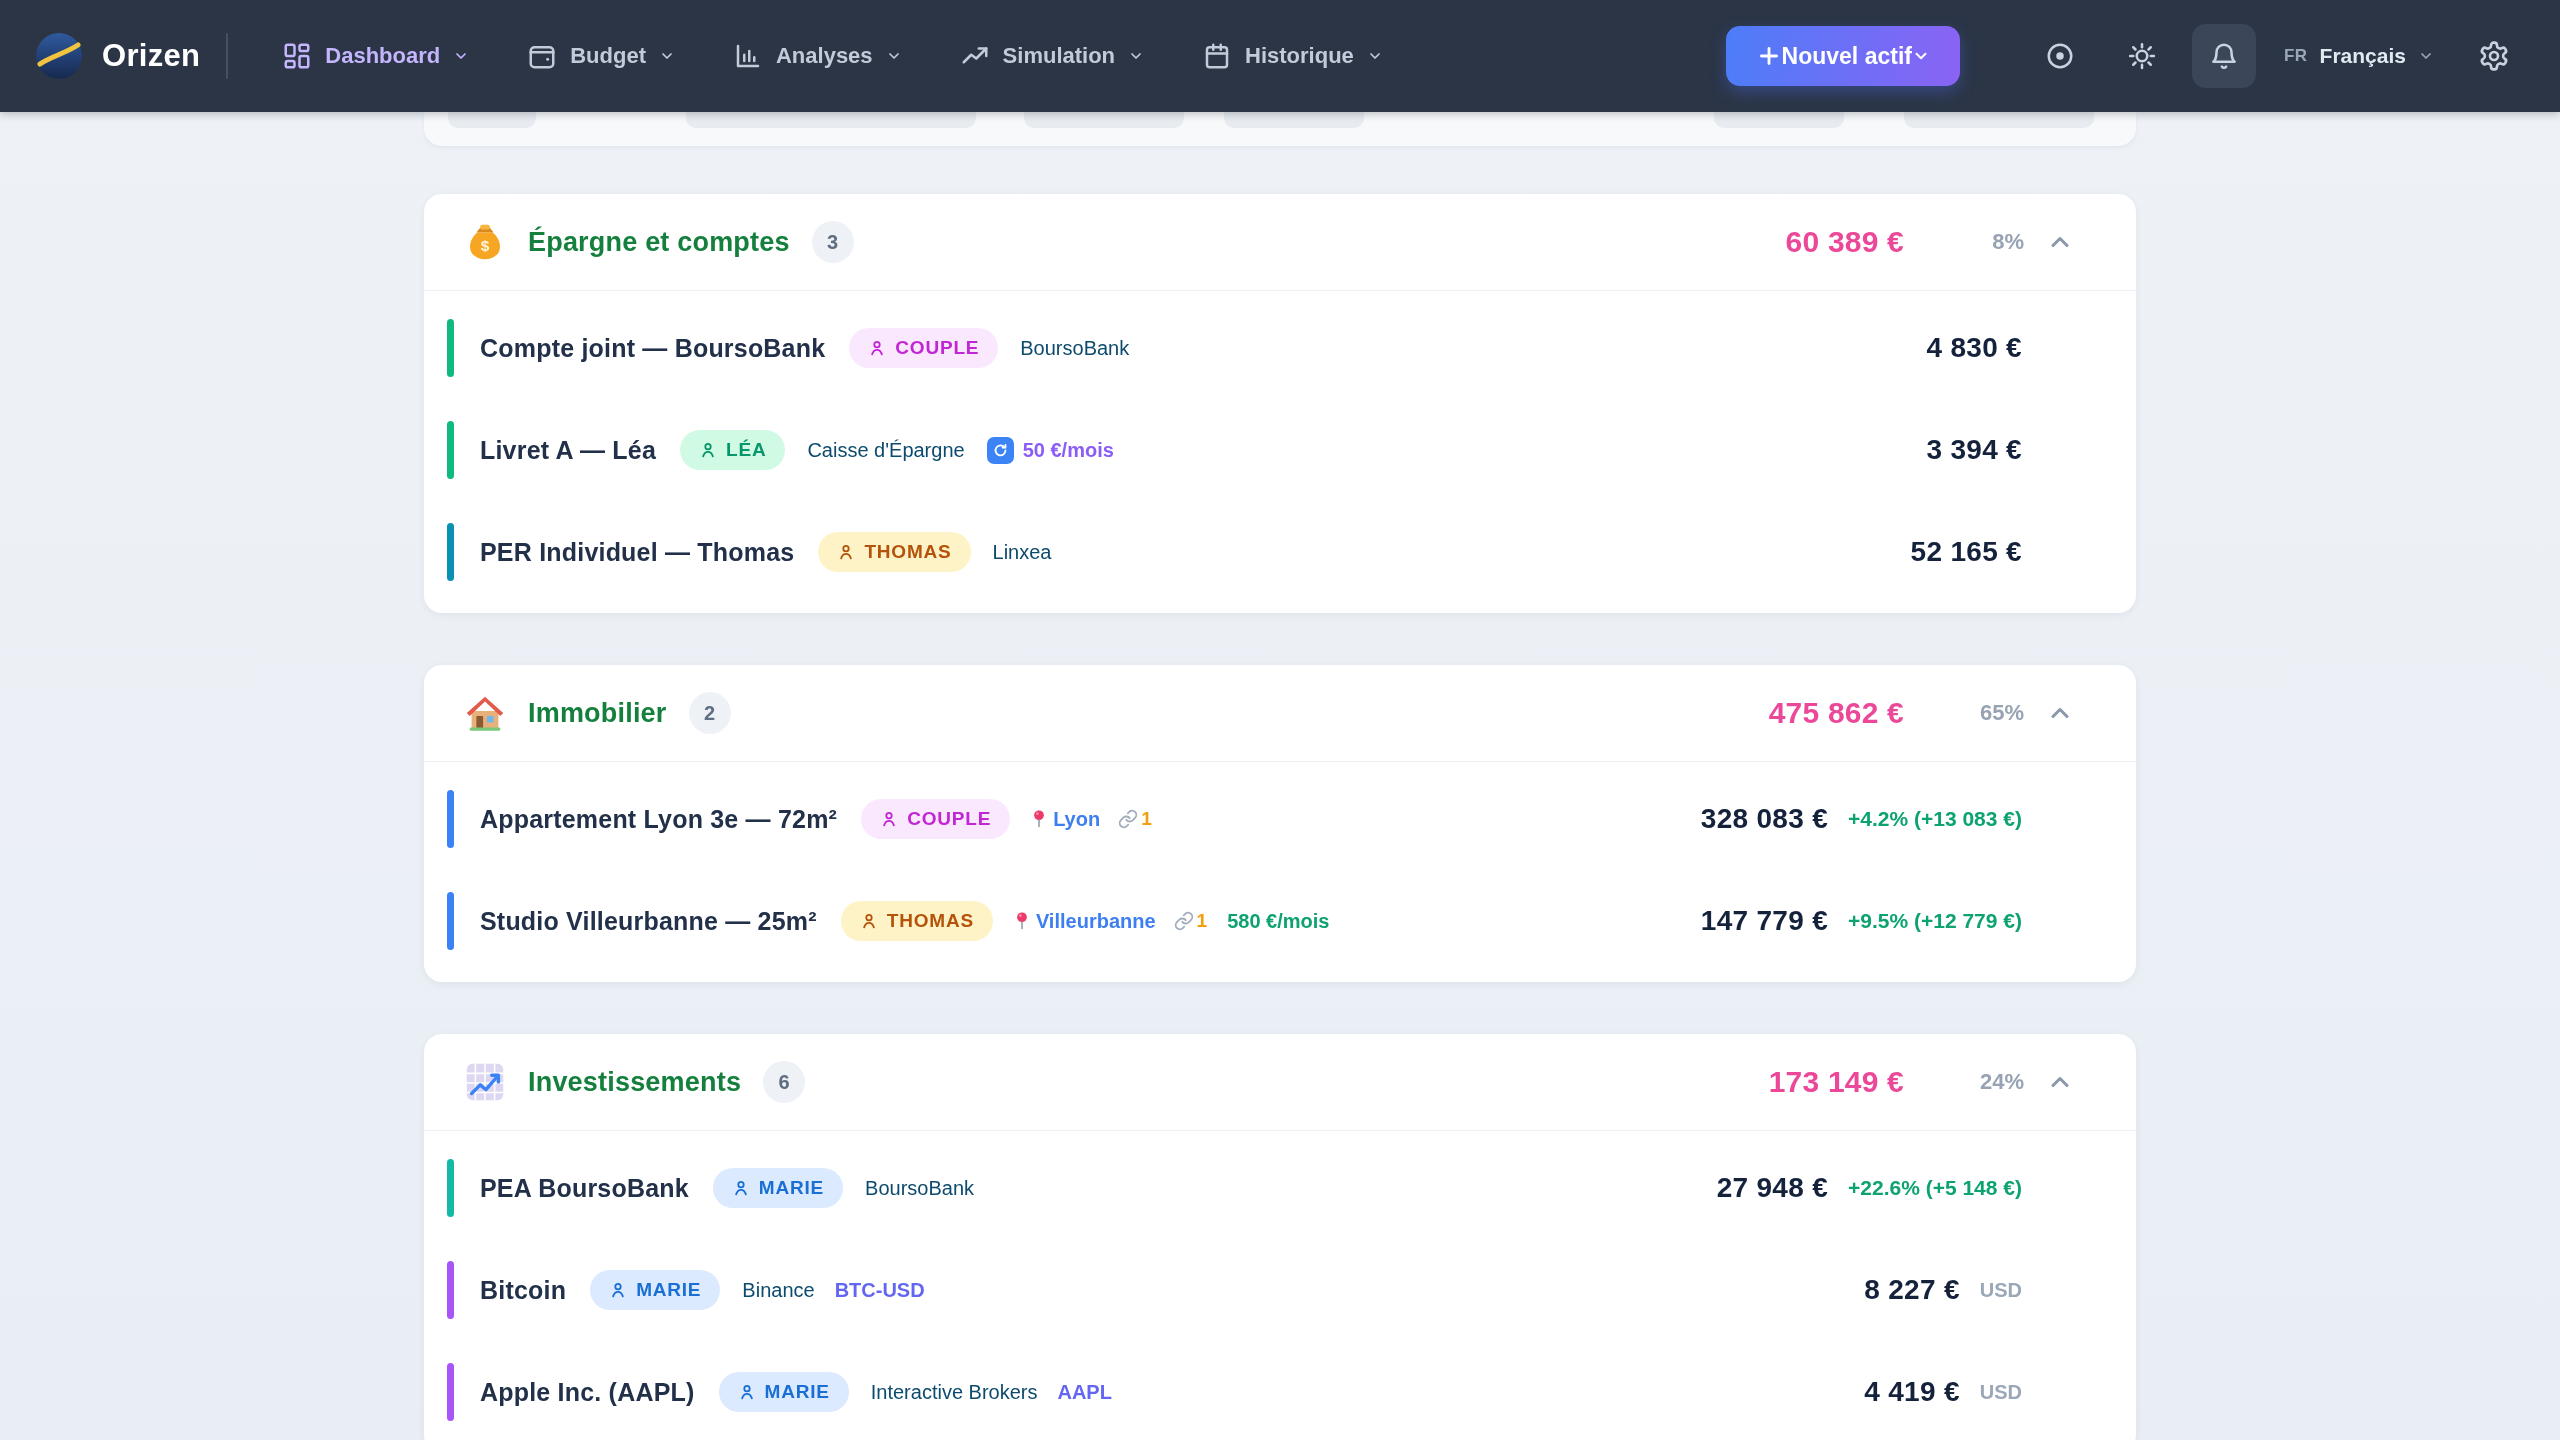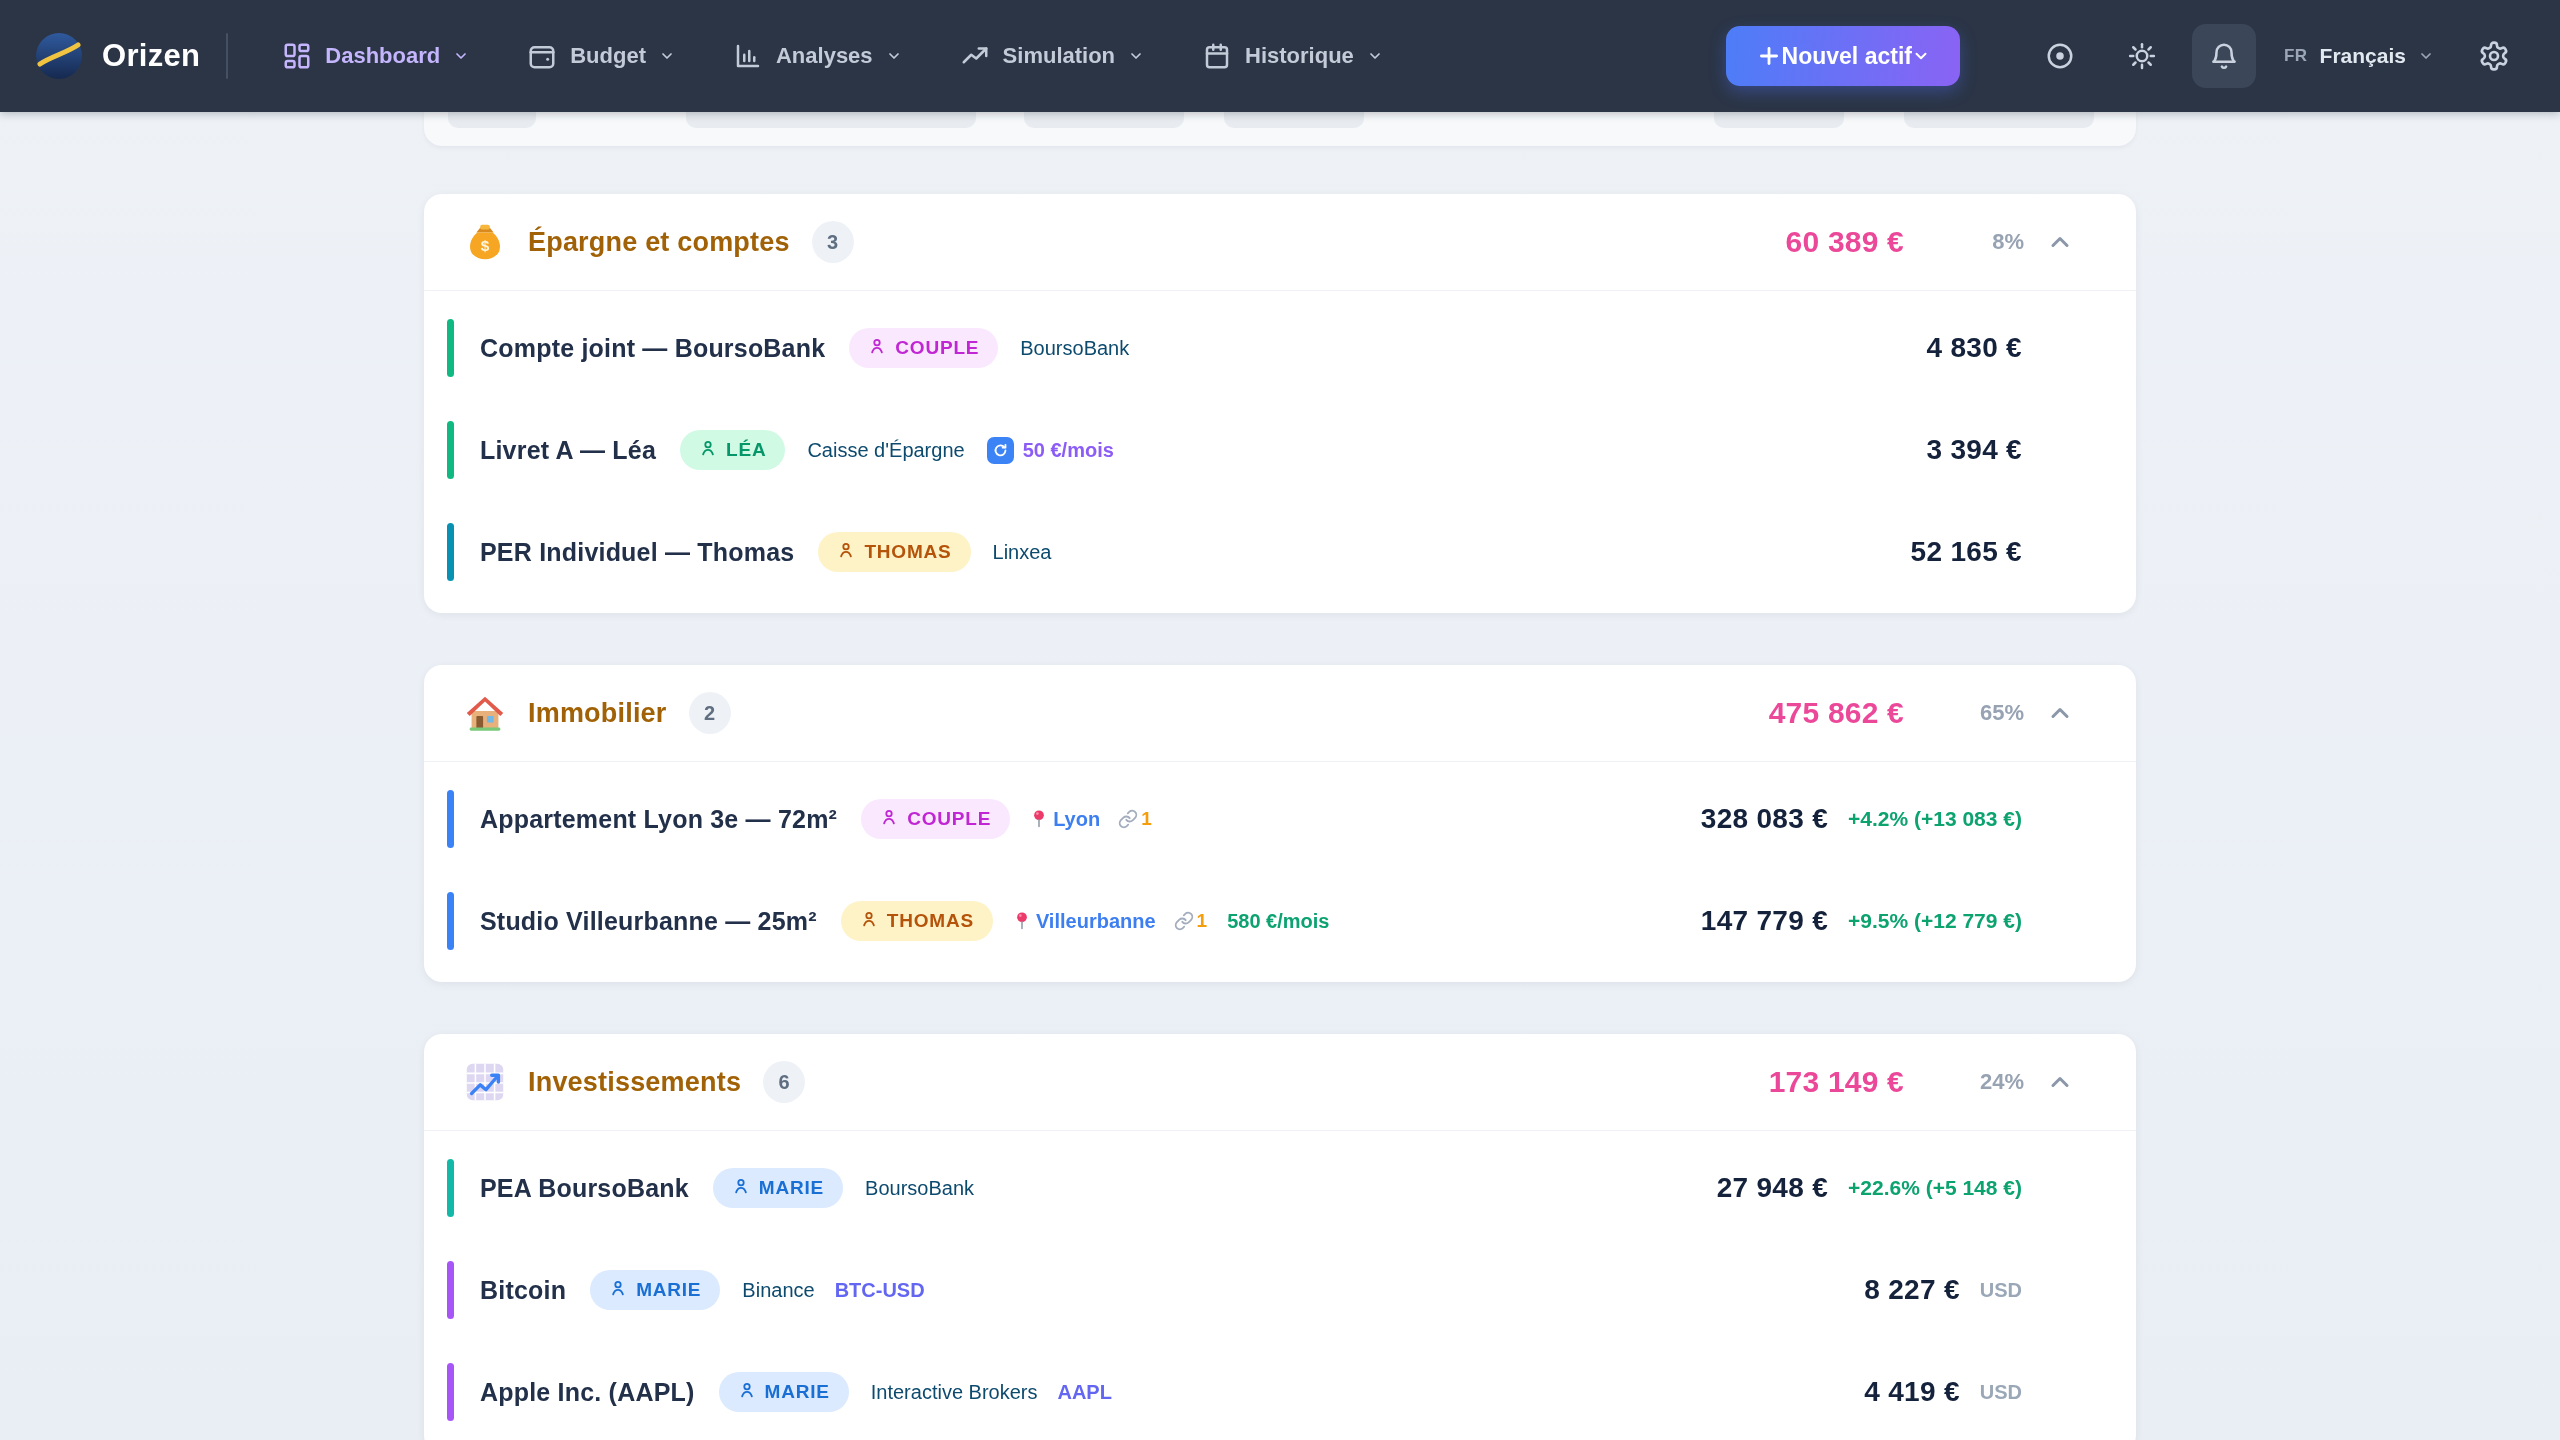--- a/index.html
+++ b/index.html
@@ -37,38 +37,38 @@
   
   .content { position:absolute; top:112px; left:0; width:2560px; display:flex; flex-direction:column; align-items:center; }
   .peek-card { width:1712px; height:34px; background:#f7f9fb; border-radius:0 0 18px 18px;
     box-shadow:0 2px 4px rgba(15,23,42,.05); margin-bottom:48px; position:relative; overflow:hidden; }
   .ghost { position:absolute; top:0; height:16px; background:#e3e8ef; border-radius:0 0 10px 10px; opacity:.8; }
 
   .card { width:1712px; background:#ffffff; border-radius:18px;
     box-shadow:0 2px 8px rgba(15,23,42,.06); margin-bottom:52px; overflow:hidden; }
   .card-header { height:96px; display:flex; align-items:center; padding:0 56px 0 38px; }
   .cat-icon { width:46px; height:46px; margin-right:20px; flex:0 0 auto; }
-  .card-title { font-size:27px; font-weight:700; color:#a16207; letter-spacing:.2px; }
+  .card-title { font-size:27px; font-weight:700; color:#15803d; letter-spacing:.2px; }
   .count-badge { margin-left:22px; min-width:42px; height:42px; padding:0 8px; border-radius:999px;
     background:#eef2f7; color:#5f6e80; font-size:20px; font-weight:600;
     display:flex; align-items:center; justify-content:center; }
   .header-right { margin-left:auto; display:flex; align-items:center; }
   .total { font-size:30px; font-weight:700; color:#ec4899; letter-spacing:.2px; }
   .pct { min-width:120px; text-align:right; font-size:22px; font-weight:600; color:#97a3b3; }
   .collapse-btn { width:40px; height:40px; margin-left:16px; display:flex; align-items:center; justify-content:center;
     border:none; background:transparent; color:#8b98a9; cursor:pointer; }
   .divider { height:1px; background:#eef1f6; }
   .rows { padding:6px 114px 10px 16px; }
   .row { height:102px; display:flex; align-items:center;padding-left:7px; }
   .bar { width:7px; height:58px; border-radius:4px; margin-right:26px; flex:0 0 auto; }
   .bar-emerald { background:#10b981; } .bar-cyan { background:#0891b2; }
   .bar-blue { background:#3b82f6; }  .bar-teal { background:#14b8a6; }
   .bar-purple { background:#a855f7; }
   .row-name { font-size:25px; font-weight:600; color:#22304a; letter-spacing:.2px; white-space:nowrap; }
-  .owner-badge { margin-left:24px; display:inline-flex; align-items:flex-start; gap:9px;
+  .owner-badge { margin-left:24px; display:inline-flex; align-items:center; gap:9px;
     padding:9px 19px; border-radius:999px; font-size:19px; font-weight:700; letter-spacing:.8px; }
   .badge-fuchsia { color:#c026d3; background:#fae8ff; }
   .badge-green   { color:#059669; background:#d1fae5; }
   .badge-amber   { color:#b45309; background:#fef3c7; }
   .badge-blue    { color:#1a6fd4; background:#dbeafe; }
   .platform { margin-left:22px; font-size:20px; font-weight:500; color:#0c4a6e; white-space:nowrap; }
   .chip-recurring { margin-left:22px; display:flex; align-items:center; gap:9px;
     font-size:20px; font-weight:600; color:#8b5cf6; }
   .repeat-box { width:27px; height:27px; border-radius:7px; background:#3c83f6;
     display:flex; align-items:center; justify-content:center; }

